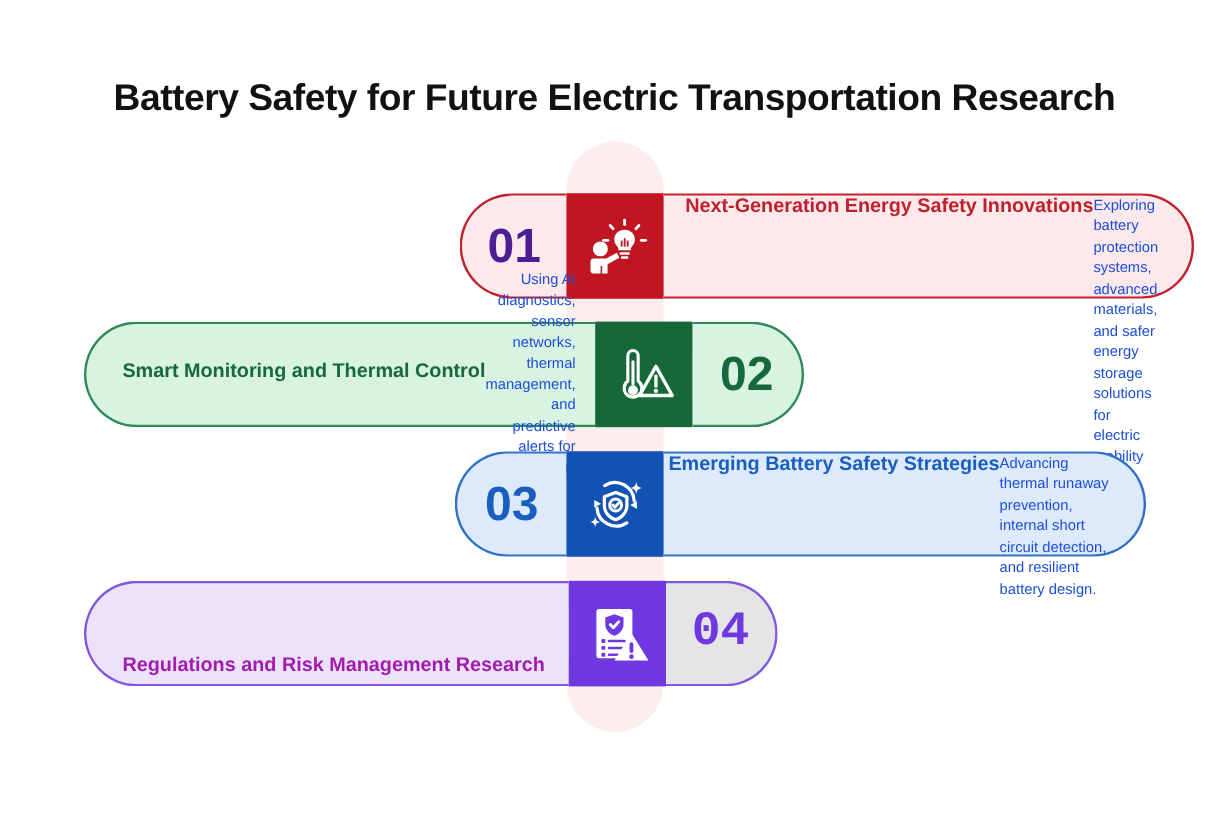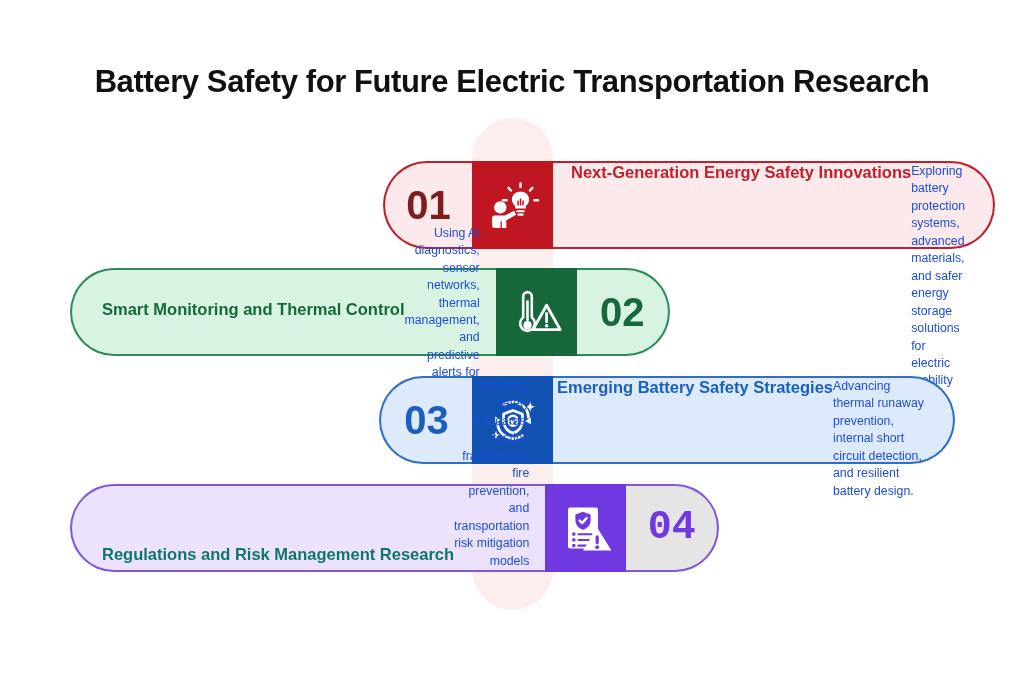--- a/index.html
+++ b/index.html
@@ -117,21 +117,21 @@
     left: 383px;
     top: 161px;
     width: 572px;
   }
   #row1 .left-pane {
     flex: 0 0 89px;
     background: #fbe9eb;
     border: 2px solid #c0202b;
     border-right: none;
     border-radius: 44px 0 0 44px;
-    color: #7f1d1d;
+    color: #4c1d95;
     text-align: right;
   }
   #row1 .iconbox { background: #bf1622; }
   #row1 .right-pane {
     flex: 1 1 auto;
     background: #fbe9eb;
     border: 2px solid #c0202b;
     border-left: none;
     border-radius: 0 44px 44px 0;
     padding: 0 28px 0 18px;
@@ -208,21 +208,21 @@
   #row4 .iconbox { background: #7038e0; }
   #row4 .right-pane {
     flex: 0 0 93px;
     background: #e5e5e5;
     border: 2px solid #8257e0;
     border-left: none;
     border-radius: 0 44px 44px 0;
     color: #7038e0;
     font-family: Liberation Mono, monospace;
   }
-  #row4 .head { color: #0f766e; }
+  #row4 .head { color: #a21caf; }
   #row4 .txt { align-items: flex-end; }
 </style>
 </head>
 <body>
 
 <div class="canvas">
 
   <div class="page-title">Battery Safety for Future Electric Transportation Research</div>
 
   <div class="spine"></div>
@@ -324,21 +324,20 @@
         <div class="head">Emerging Battery Safety Strategies</div>
         <div class="body">Advancing thermal runaway prevention, internal short circuit detection, and resilient battery design.</div>
       </div>
     </div>
   </div>
 
   <div class="row" id="row4">
     <div class="panel left-pane">
       <div class="txt">
         <div class="head">Regulations and Risk Management Research</div>
-        <div class="body">Studying safety standards, testing frameworks, fire prevention, and transportation risk mitigation models</div>
       </div>
     </div>
 
     <div class="iconbox">
       <svg width="54" height="54" viewBox="0 0 54 54">
 
         <rect x="9" y="6.5" width="30" height="41" rx="2.2" fill="#ffffff"></rect>
 
         <path d="M24 10.8l7.6 2.8v5.6c0 4.4-3.1 8.2-7.6 9.5-4.5-1.3-7.6-5.1-7.6-9.5v-5.6z" fill="#7038e0"></path>
         <path d="M20.6 19.5l2.5 2.6 4.5-5" fill="none" stroke="#ffffff" stroke-width="2.4" stroke-linecap="round" stroke-linejoin="round"></path>

